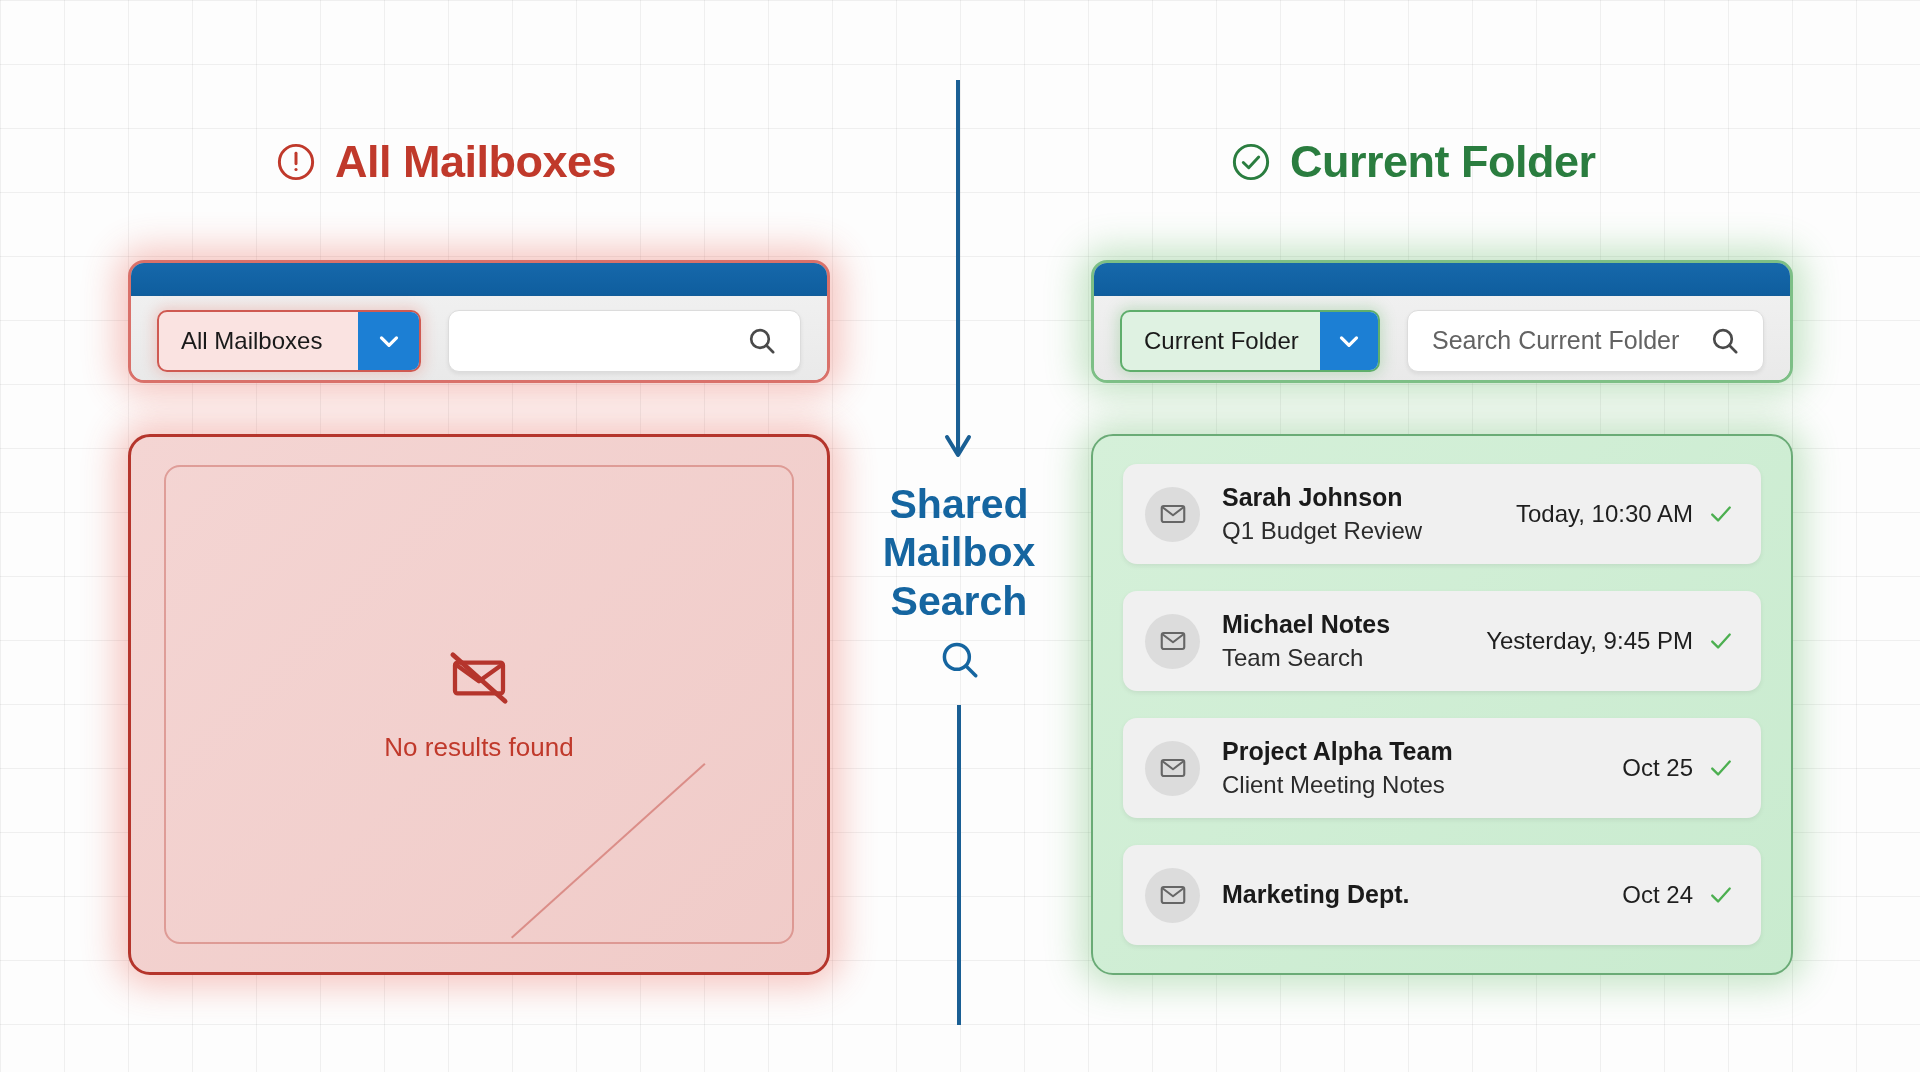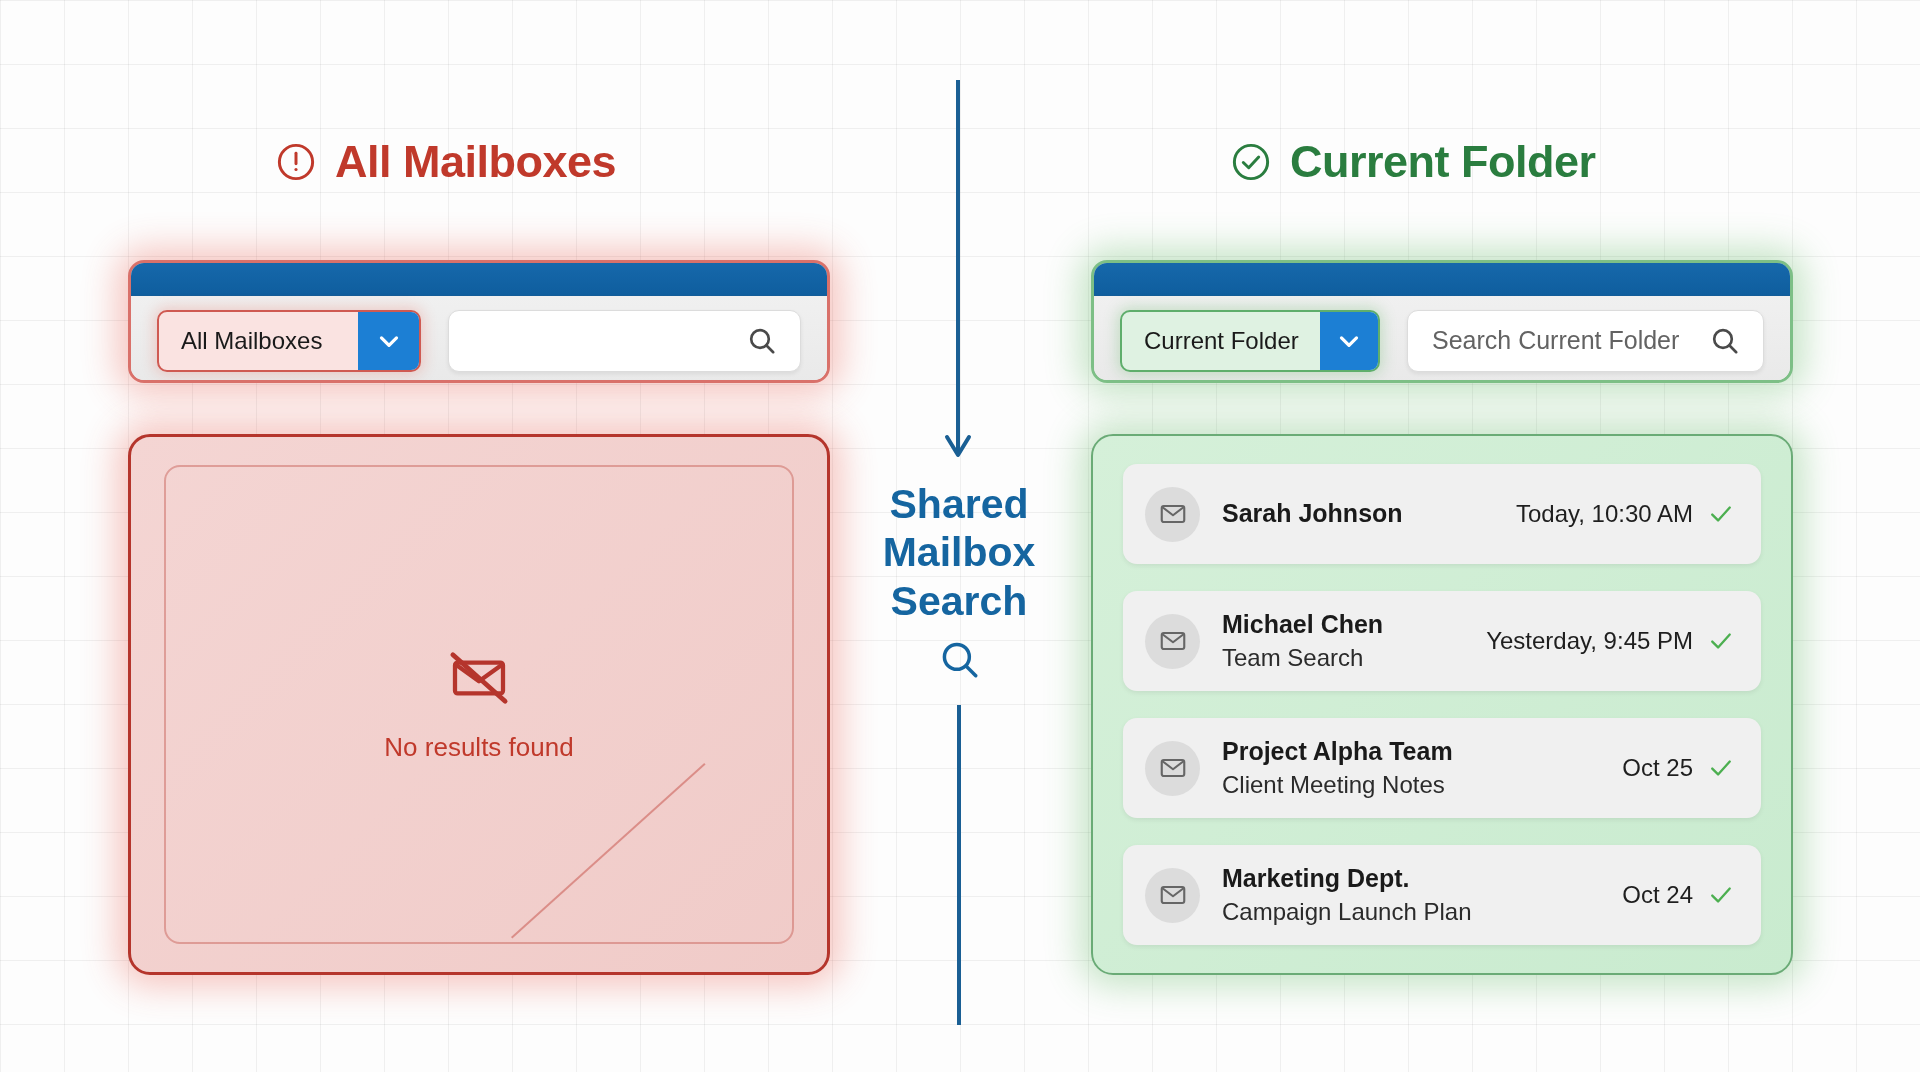--- a/index.html
+++ b/index.html
@@ -398,38 +398,39 @@
 
     <div class="mail-row">
       <span class="mail-avatar">
         <svg viewBox="0 0 24 24" fill="none" stroke="#666666" stroke-width="1.7" stroke-linejoin="round">
           <rect x="3" y="5.6" width="18" height="12.8" rx="1.6"></rect>
           <polyline points="3.6,6.6 12,13 20.4,6.6"></polyline>
         </svg>
       </span>
       <span class="mail-text">
         <span class="mail-sender" style="display:block">Sarah Johnson</span>
+        <span class="mail-subject" style="display:block">Q1 Budget Review</span>
       </span>
       <span class="mail-meta">
         <span class="mail-date">Today, 10:30 AM</span>
         <svg class="mail-check" viewBox="0 0 24 24" fill="none" stroke="#4caf50" stroke-width="2" stroke-linecap="round" stroke-linejoin="round">
           <polyline points="4.5,12.5 9.5,17.5 19.5,6.5"></polyline>
         </svg>
       </span>
     </div>
 
     <div class="mail-row">
       <span class="mail-avatar">
         <svg viewBox="0 0 24 24" fill="none" stroke="#666666" stroke-width="1.7" stroke-linejoin="round">
           <rect x="3" y="5.6" width="18" height="12.8" rx="1.6"></rect>
           <polyline points="3.6,6.6 12,13 20.4,6.6"></polyline>
         </svg>
       </span>
       <span class="mail-text">
-        <span class="mail-sender" style="display:block">Michael Chen</span>
+        <span class="mail-sender" style="display:block">Michael Notes</span>
         <span class="mail-subject" style="display:block">Team Search</span>
       </span>
       <span class="mail-meta">
         <span class="mail-date">Yesterday, 9:45 PM</span>
         <svg class="mail-check" viewBox="0 0 24 24" fill="none" stroke="#4caf50" stroke-width="2" stroke-linecap="round" stroke-linejoin="round">
           <polyline points="4.5,12.5 9.5,17.5 19.5,6.5"></polyline>
         </svg>
       </span>
     </div>
 
@@ -454,21 +455,20 @@
 
     <div class="mail-row">
       <span class="mail-avatar">
         <svg viewBox="0 0 24 24" fill="none" stroke="#666666" stroke-width="1.7" stroke-linejoin="round">
           <rect x="3" y="5.6" width="18" height="12.8" rx="1.6"></rect>
           <polyline points="3.6,6.6 12,13 20.4,6.6"></polyline>
         </svg>
       </span>
       <span class="mail-text">
         <span class="mail-sender" style="display:block">Marketing Dept.</span>
-        <span class="mail-subject" style="display:block">Campaign Launch Plan</span>
       </span>
       <span class="mail-meta">
         <span class="mail-date">Oct 24</span>
         <svg class="mail-check" viewBox="0 0 24 24" fill="none" stroke="#4caf50" stroke-width="2" stroke-linecap="round" stroke-linejoin="round">
           <polyline points="4.5,12.5 9.5,17.5 19.5,6.5"></polyline>
         </svg>
       </span>
     </div>
 
   </div>

